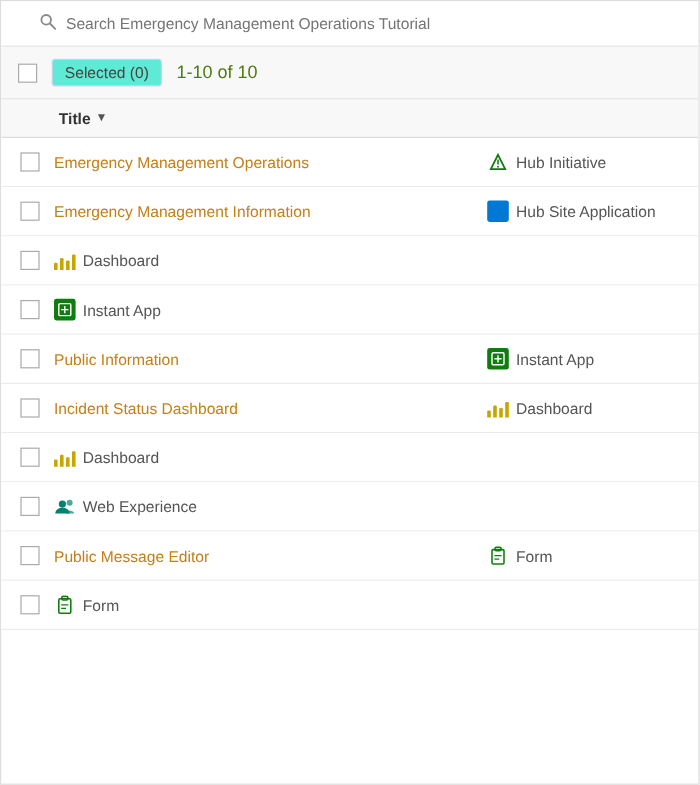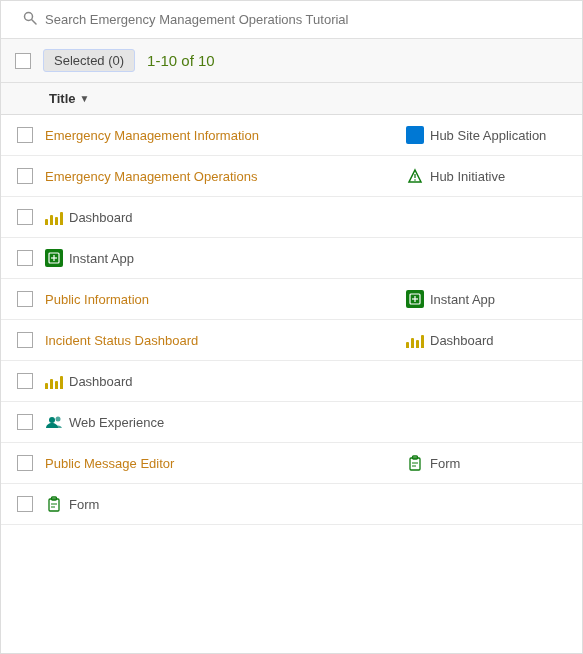--- a/index.html
+++ b/index.html
@@ -9,21 +9,21 @@
       width: 583px;
       min-height: 654px;
       border: 1px solid #ddd;
       overflow: hidden;
     }
 
     
     .search-bar {
       display: flex;
       align-items: center;
-      padding: 10px 22px;
+      padding: 10px 32px;
       background: #fff;
       border-bottom: 1px solid #e0e0e0;
       gap: 8px;
     }
     .search-icon-wrap {
       color: #888;
       font-size: 14px;
     }
     .search-input {
       border: none;
@@ -46,21 +46,21 @@
     .checkbox-master {
       width: 16px;
       height: 16px;
       border: 1.5px solid #aaa;
       background: #fff;
       cursor: pointer;
       display: inline-block;
       flex-shrink: 0;
     }
     .selected-badge {
-      background: #e5e5e5;
+      background: #5eead4;
       border: 1px solid #c5d4f5;
       border-radius: 3px;
       padding: 3px 10px;
       font-size: 13px;
       color: #444;
       font-weight: 500;
       cursor: pointer;
     }
     .page-info {
       font-size: 15px;
@@ -170,43 +170,43 @@
 <div class="table-header">
   <span class="col-title-header">
     <span>Title</span>
     <span class="sort-arrow">▼</span>
   </span>
 </div>
 
 <div class="table-body" id="table-body">
 <div class="table-row">
     <span class="row-checkbox"></span>
+    <span class="row-title">Emergency Management Operations</span>
+    <div class="row-type">
+      <div class="type-icon" style="width:18px;height:18px;display:flex;align-items:center;justify-content:center;">
+        <svg width="16" height="16" viewBox="0 0 16 16">
+          <polygon points="8,2 14,14 2,14" fill="none" stroke="#107c10" stroke-width="1.5"></polygon>
+          <line x1="8" y1="6" x2="8" y2="10" stroke="#107c10" stroke-width="1.3"></line>
+          <circle cx="8" cy="12" r="0.8" fill="#107c10"></circle>
+        </svg>
+      </div>
+      <span class="type-label">Hub Initiative</span>
+    </div>
+  </div>
+    <div class="table-row">
+    <span class="row-checkbox"></span>
     <span class="row-title">Emergency Management Information</span>
     <div class="row-type">
       <div class="type-icon icon-hub-site" style="width:18px;height:18px;background:#0078d4;border-radius:2px;display:grid;grid-template-columns:1fr 1fr;gap:1px;padding:2px;">
         <div style="background:#fff;opacity:0.9;border-radius:1px;"></div>
         <div style="background:#fff;opacity:0.9;border-radius:1px;"></div>
         <div style="background:#fff;opacity:0.9;border-radius:1px;"></div>
         <div style="background:#fff;opacity:0.9;border-radius:1px;"></div>
       </div>
       <span class="type-label">Hub Site Application</span>
-    </div>
-  </div>
-    <div class="table-row">
-    <span class="row-checkbox"></span>
-    <span class="row-title">Emergency Management Operations</span>
-    <div class="row-type">
-      <div class="type-icon" style="width:18px;height:18px;display:flex;align-items:center;justify-content:center;">
-        <svg width="16" height="16" viewBox="0 0 16 16">
-          <polygon points="8,2 14,14 2,14" fill="none" stroke="#107c10" stroke-width="1.5"></polygon>
-          <line x1="8" y1="6" x2="8" y2="10" stroke="#107c10" stroke-width="1.3"></line>
-          <circle cx="8" cy="12" r="0.8" fill="#107c10"></circle>
-        </svg>
-      </div>
-      <span class="type-label">Hub Initiative</span>
     </div>
   </div>
     <div class="table-row">
     <span class="row-checkbox"></span>
     <div class="row-type">
       <div class="type-icon" style="width:18px;height:18px;display:flex;align-items:flex-end;gap:2px;justify-content:center;padding-bottom:1px;">
         <div style="background:#c8a600;width:4px;height:6px;border-radius:1px 1px 0 0;"></div>
         <div style="background:#c8a600;width:4px;height:10px;border-radius:1px 1px 0 0;"></div>
         <div style="background:#c8a600;width:4px;height:8px;border-radius:1px 1px 0 0;"></div>
         <div style="background:#c8a600;width:4px;height:13px;border-radius:1px 1px 0 0;"></div>

